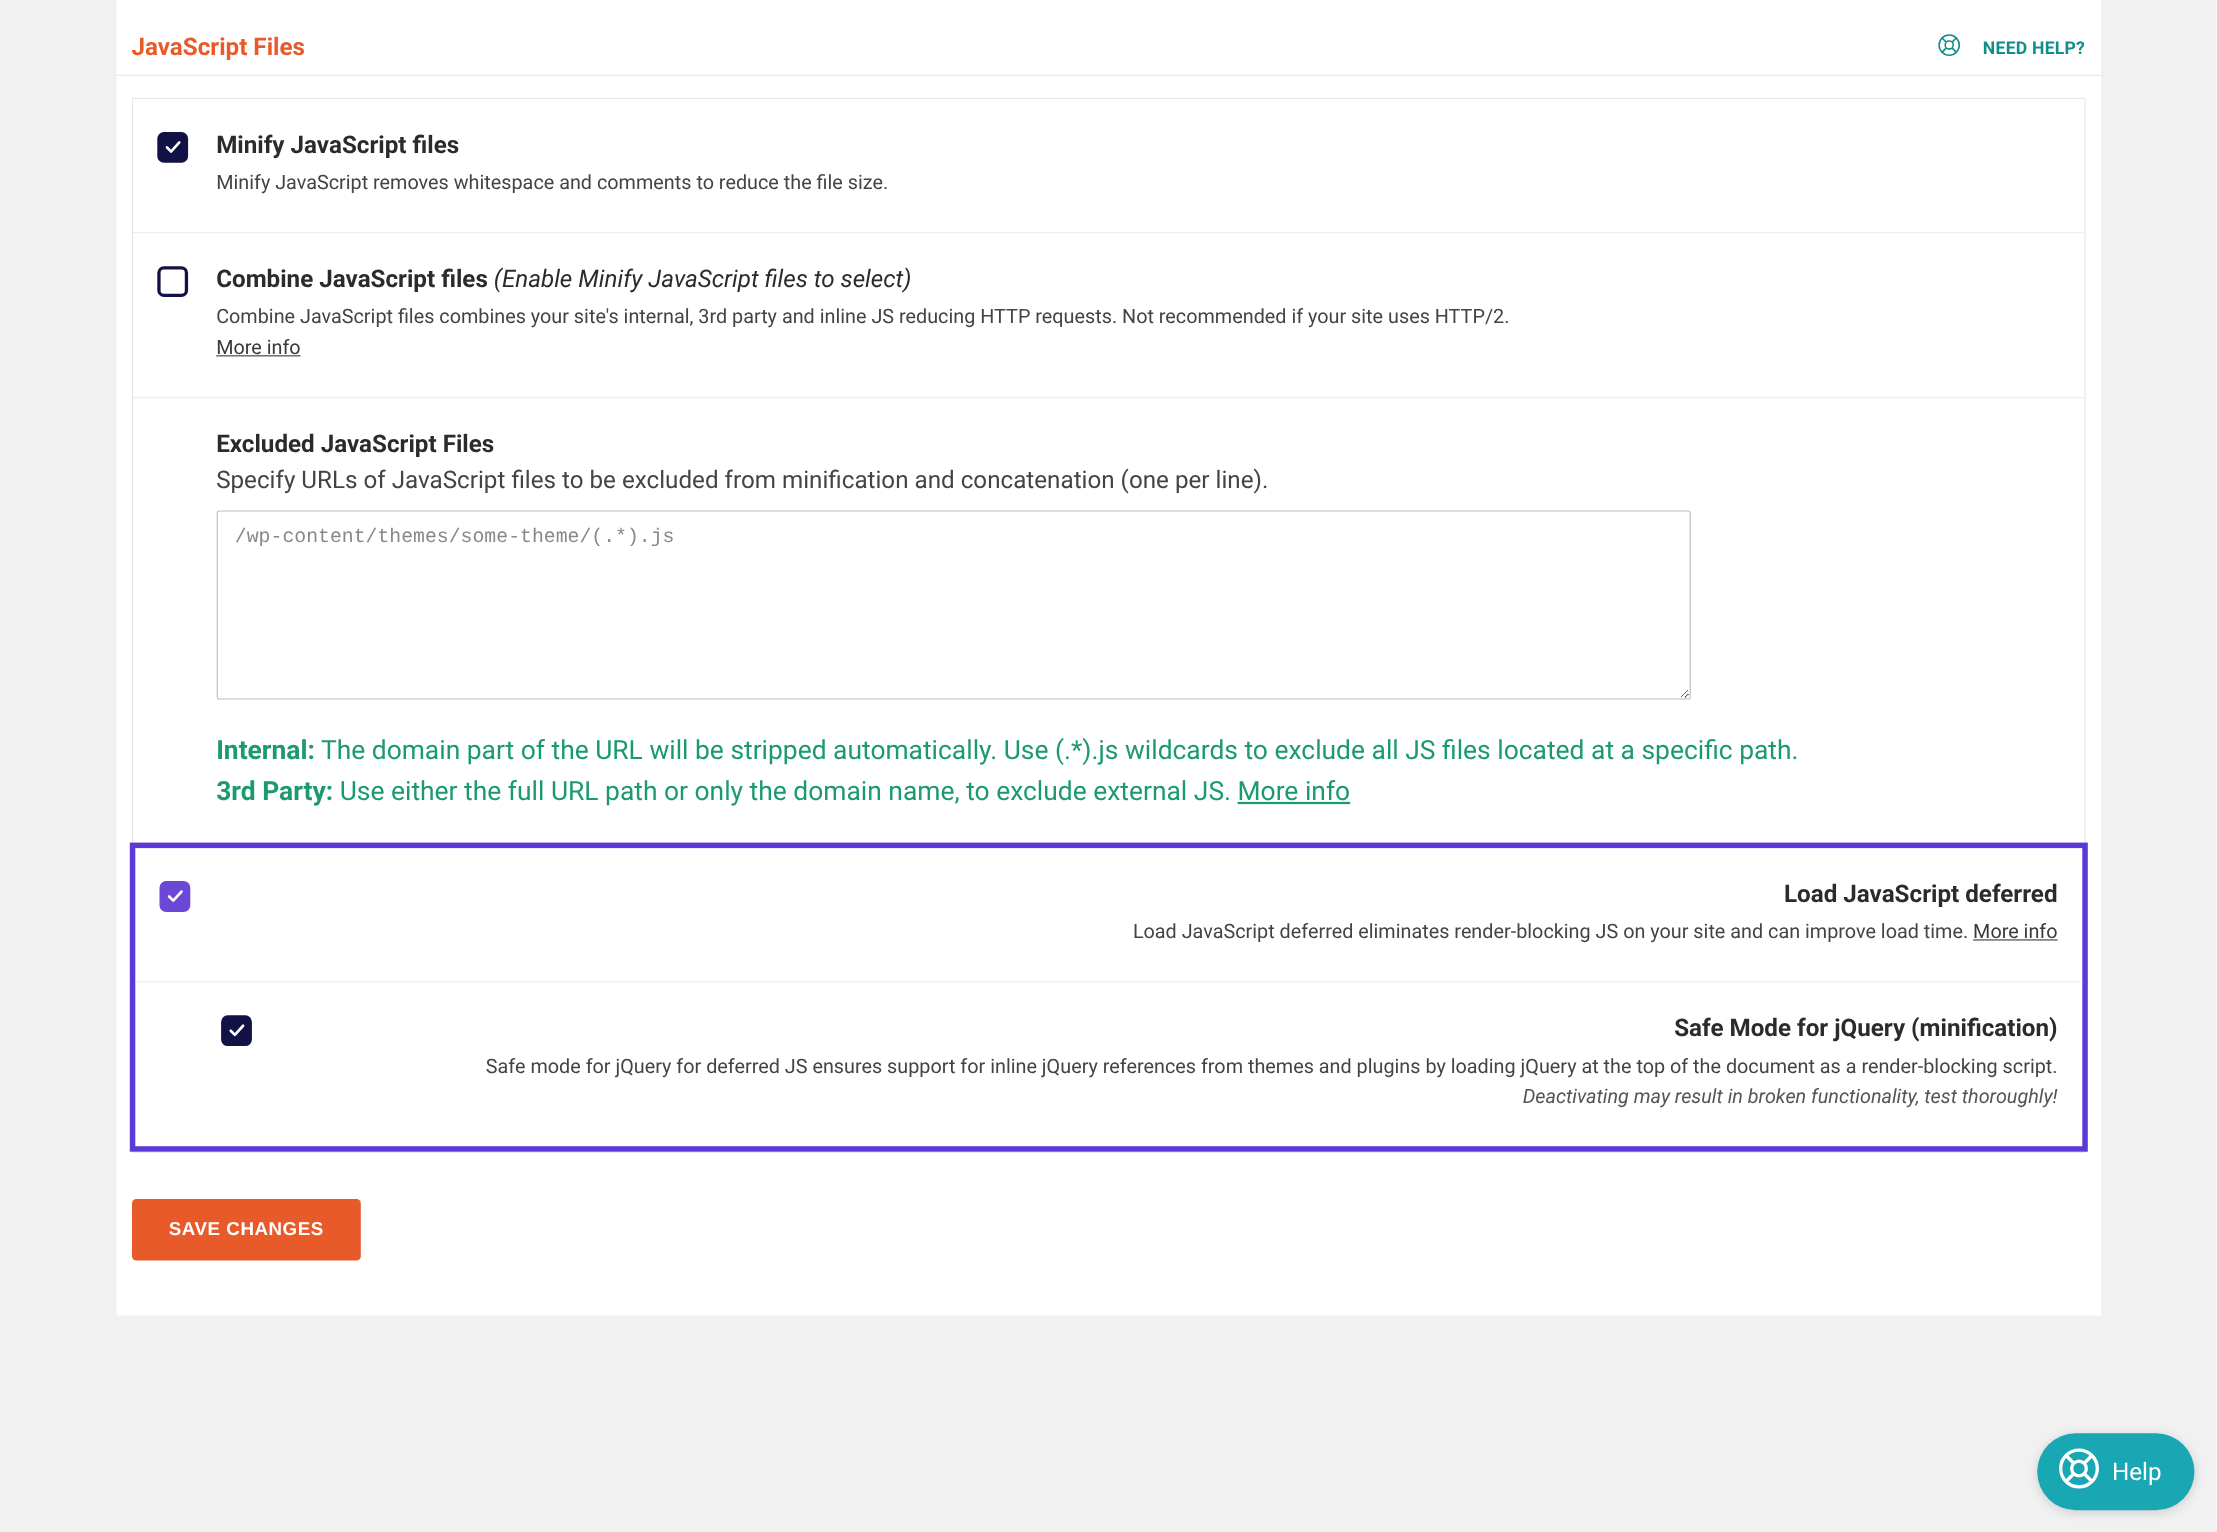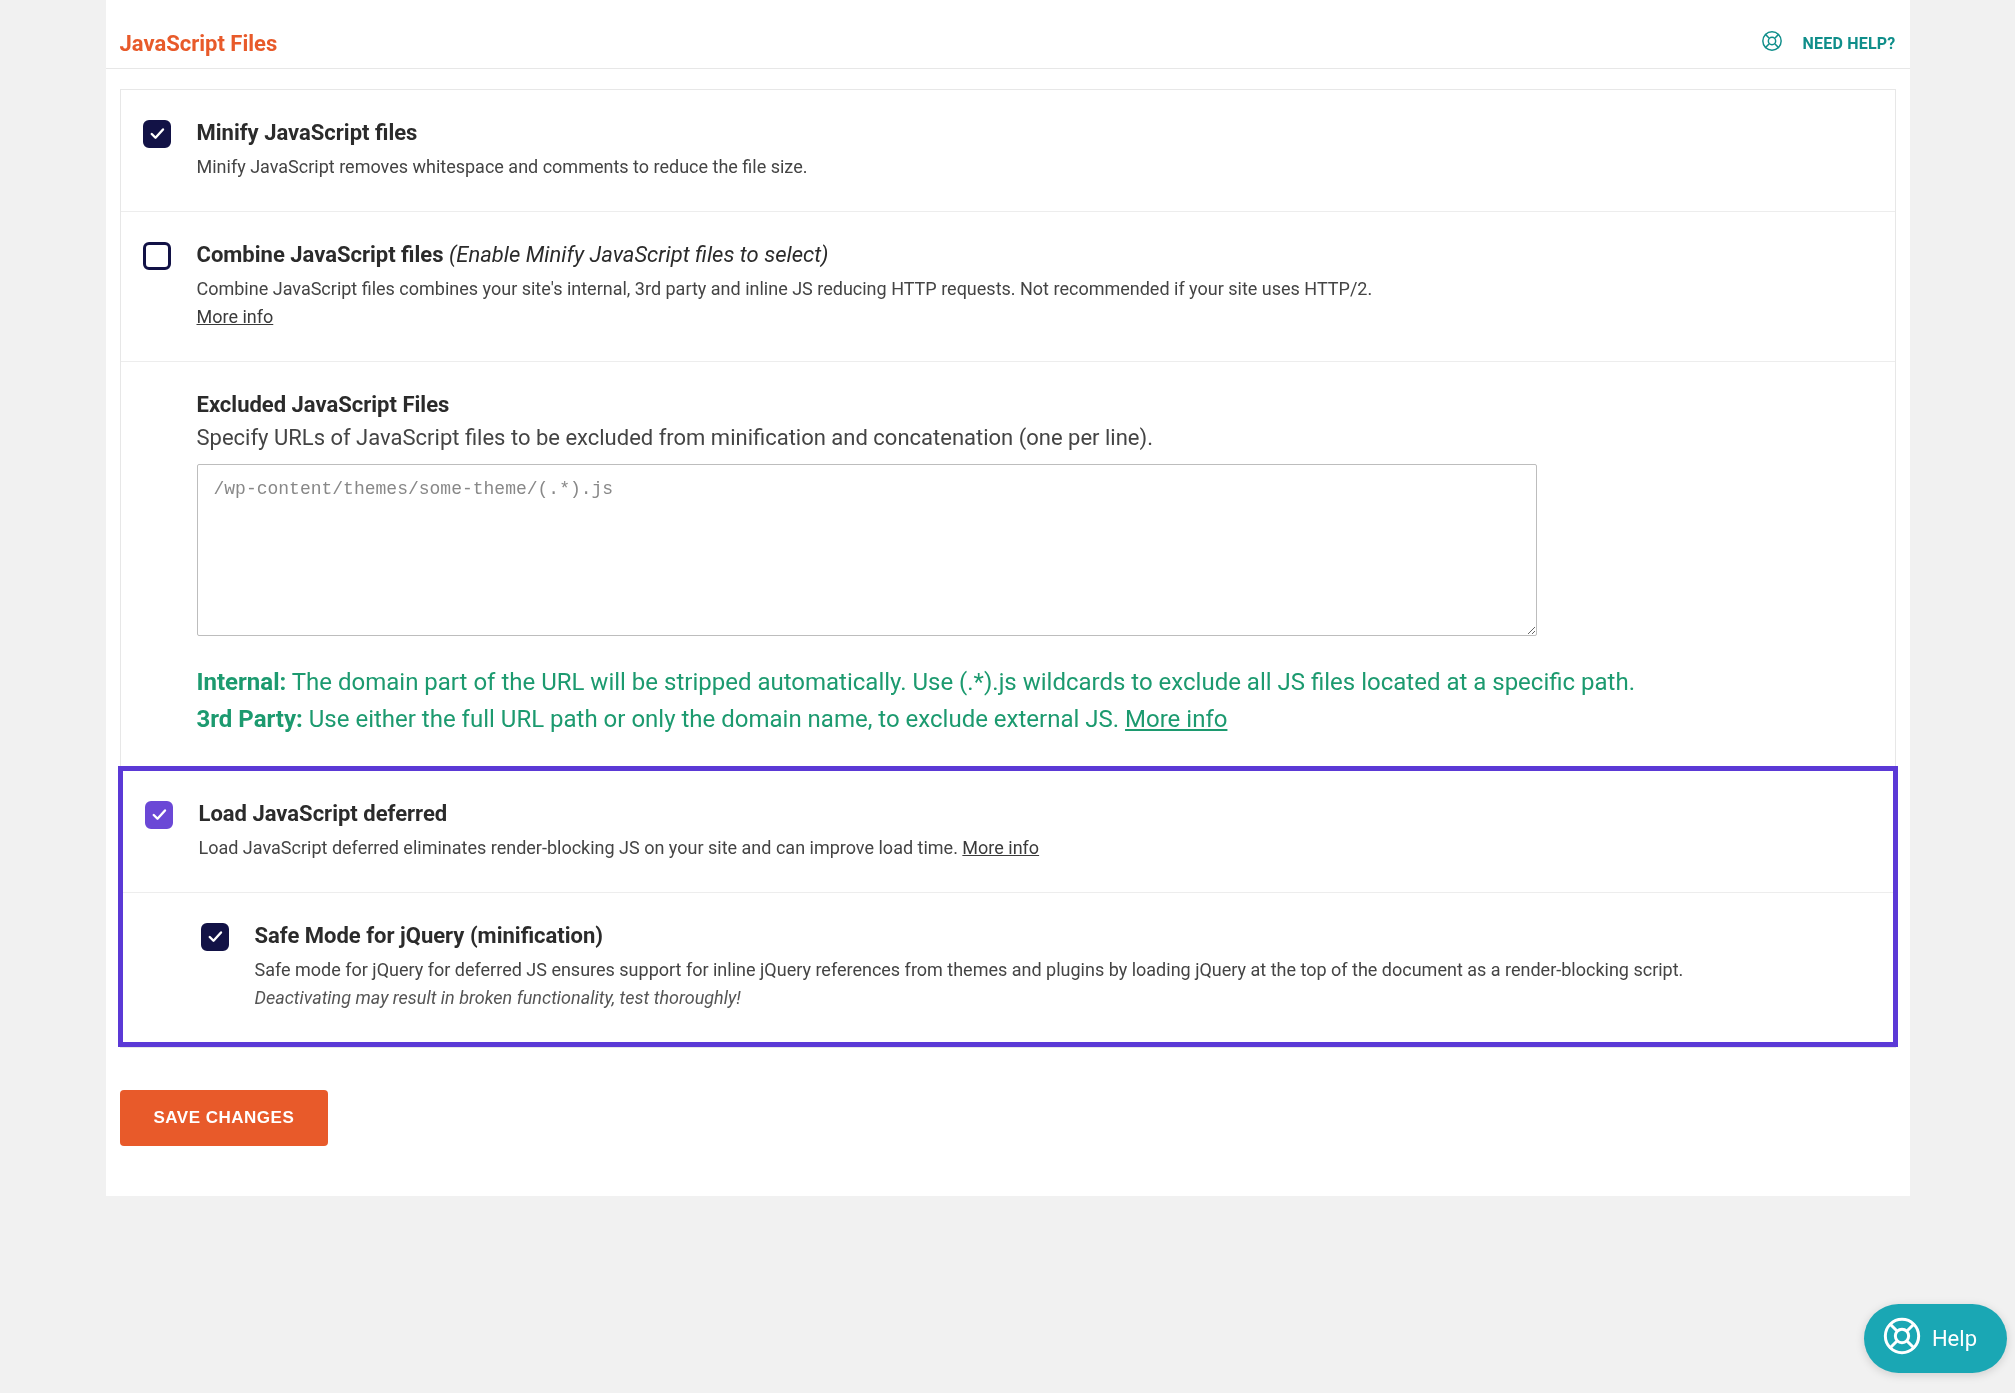--- a/index.html
+++ b/index.html
@@ -108,39 +108,39 @@
   }
   textarea.excl-area::placeholder { color:#888; }
   .excl-notes { margin-top: 28px; font-size:24px; line-height:1.55; color:#1c9a6f; }
   .excl-notes .lbl { font-weight:700; color:#1c9a6f; }
   .excl-notes .more-info { color:#1c9a6f; }
   .highlight-box {
     border: 5px solid #5b39d6;
     margin: -3px -3px 0 -3px;
     padding: 0;
   }
-  .highlight-box .opt-row { border-bottom: 1px solid #ededed; }
+  .highlight-box .opt-row { border-bottom: 1px solid #ededed; text-align: right; }
   .highlight-box .opt-row:last-child { border-bottom:none; }
   .sub-indent { padding-left: 78px; }
   .save-btn {
     display:inline-block;
     margin: 42px 0 0 14px;
     background: #e85a2a;
     color: #fff;
     font-weight:700;
     font-size:17px;
     letter-spacing:0.5px;
     padding: 18px 34px;
     border:none;
     border-radius:4px;
     cursor:pointer;
   }
   .help-bubble {
     position: fixed;
-    right: 8px;
+    right: 20px;
     bottom: 20px;
     background: #1aa7b4;
     color: #fff;
     border-radius: 999px;
     padding: 12px 30px 12px 18px;
     display:flex;
     align-items:center;
     gap:10px;
     font-size:22px;
     cursor:pointer;

